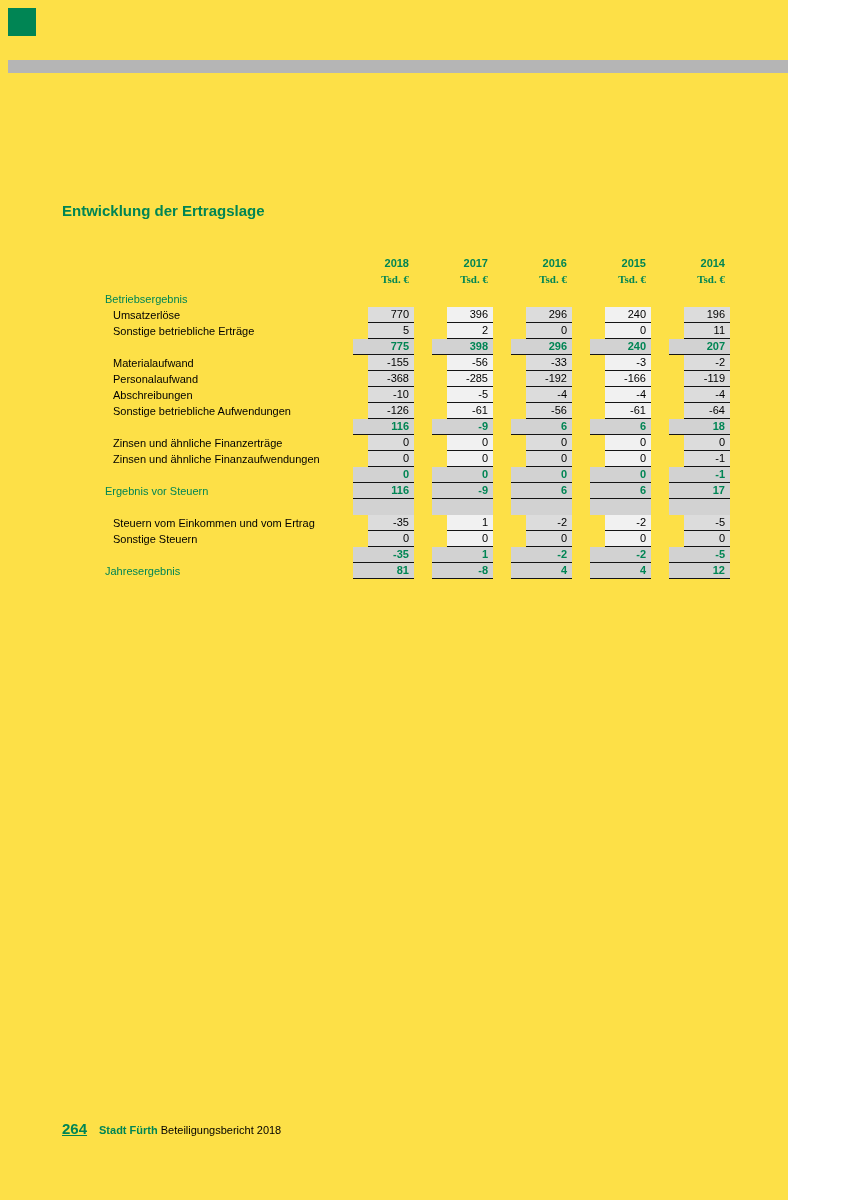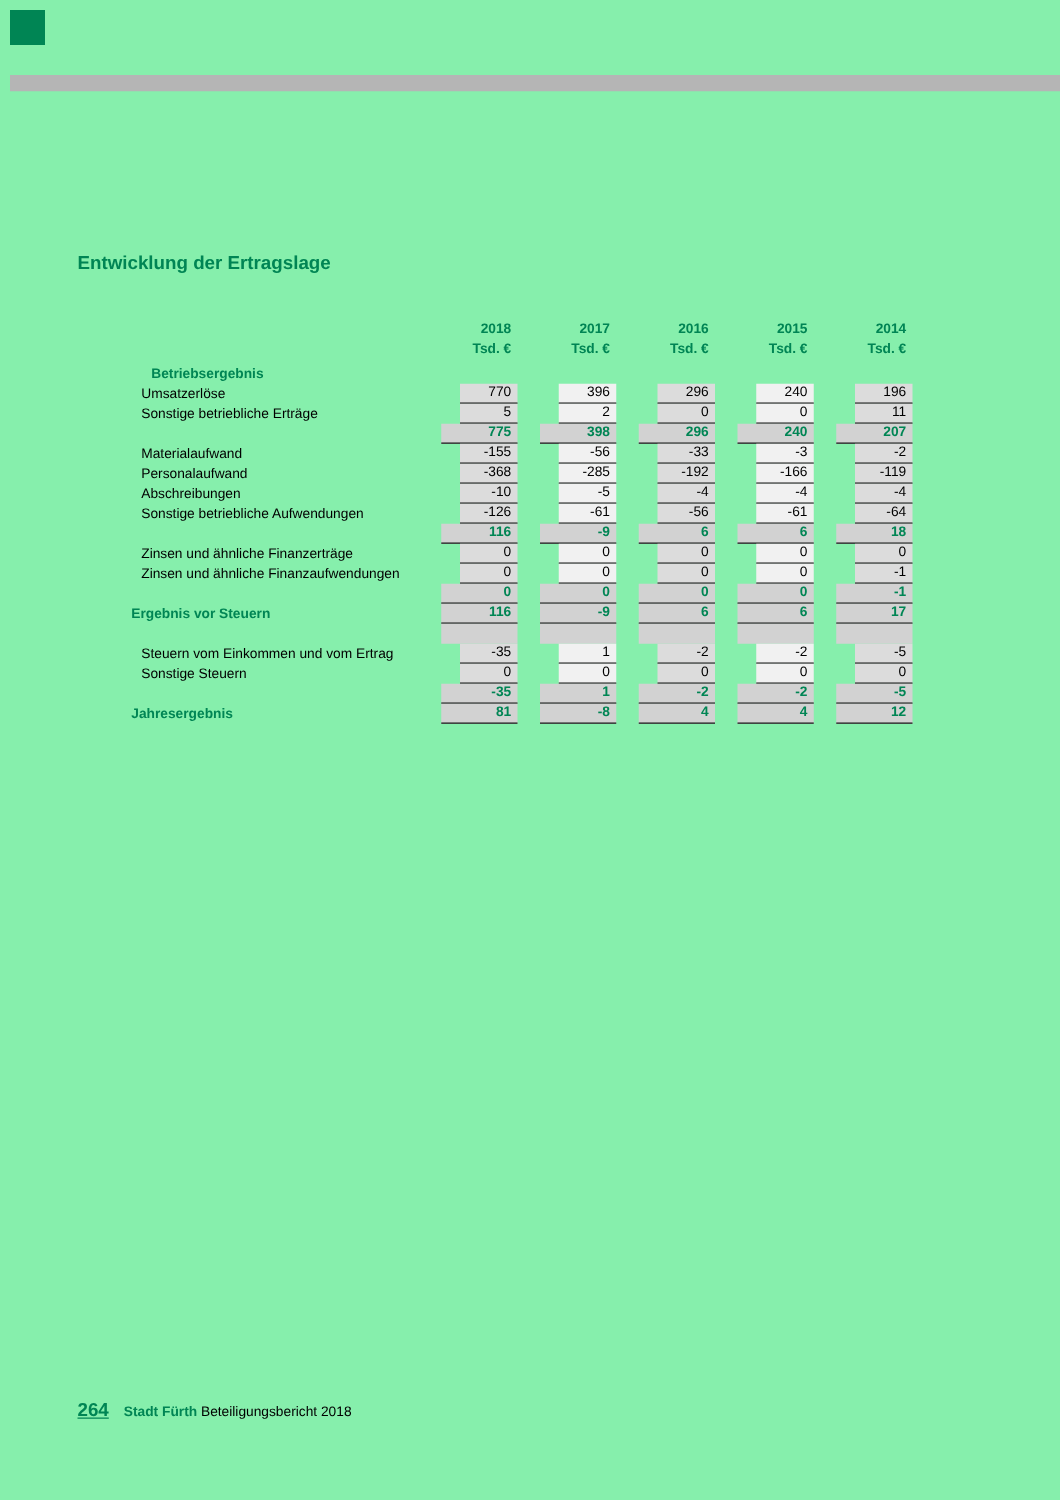--- a/index.html
+++ b/index.html
@@ -6,43 +6,43 @@
     --green:#008554;
     --bar-gray:#b5b5b5;
     --cell-gray:#dcdcdc;
     --cell-light:#f1f1f1;
     --row-gray:#d2d2d2;
     --line:#141414;
   }
   *{box-sizing:border-box;}
   body{margin:0;background:#ffffff;}
   .page{
-    position:relative;width:848px;height:1200px;background:#86efac;overflow:hidden;
+    position:relative;width:788px;height:1200px;background:#fde047;overflow:hidden;
     font-family:"Liberation Sans",sans-serif;color:#000;
   }
   .corner-square{position:absolute;left:8px;top:8px;width:28px;height:28px;background:var(--green);}
   .top-bar{position:absolute;left:8px;top:60px;right:0;height:13px;background:var(--bar-gray);}
   .title{position:absolute;left:62px;top:202px;margin:0;font-size:15px;font-weight:bold;color:var(--green);}
 
   .table{position:absolute;left:105px;top:255px;}
   .row{
     display:grid;grid-template-columns:230px repeat(5,61px);column-gap:18px;
     height:16px;align-items:stretch;font-size:11px;line-height:15px;
   }
   .label{display:flex;align-items:center;color:#000;white-space:nowrap;}
   .label.indent{padding-left:8px;}
   .cell{
     display:flex;align-items:center;justify-content:flex-end;
     padding-right:5px;height:100%;white-space:nowrap;
   }
   .header-row .cell{color:var(--green);font-weight:bold;}
-  .units{margin-bottom:4px;}
-
-  .row.section .label{color:var(--green);font-weight:bold;margin-left:16px;}
-  .row.total .label{color:var(--green);font-weight:bold;}
+  .units{margin-bottom:4px;font-family:Liberation Serif, serif;}
+
+  .row.section .label{color:var(--green);font-weight:normal;}
+  .row.total .label{color:var(--green);font-weight:normal;}
 
   .row.item .cell{border-bottom:1px solid var(--line);color:#000;margin-left:15px;}
   .row.item .c0,.row.item .c2,.row.item .c4{background:var(--cell-gray);}
   .row.item .c1,.row.item .c3{background:var(--cell-light);}
 
   .row.subtotal .cell,.row.total .cell{
     background:var(--row-gray);border-bottom:1px solid var(--line);
     color:var(--green);font-weight:bold;
   }
   .row.spacer .cell{background:var(--row-gray);border:none;}

